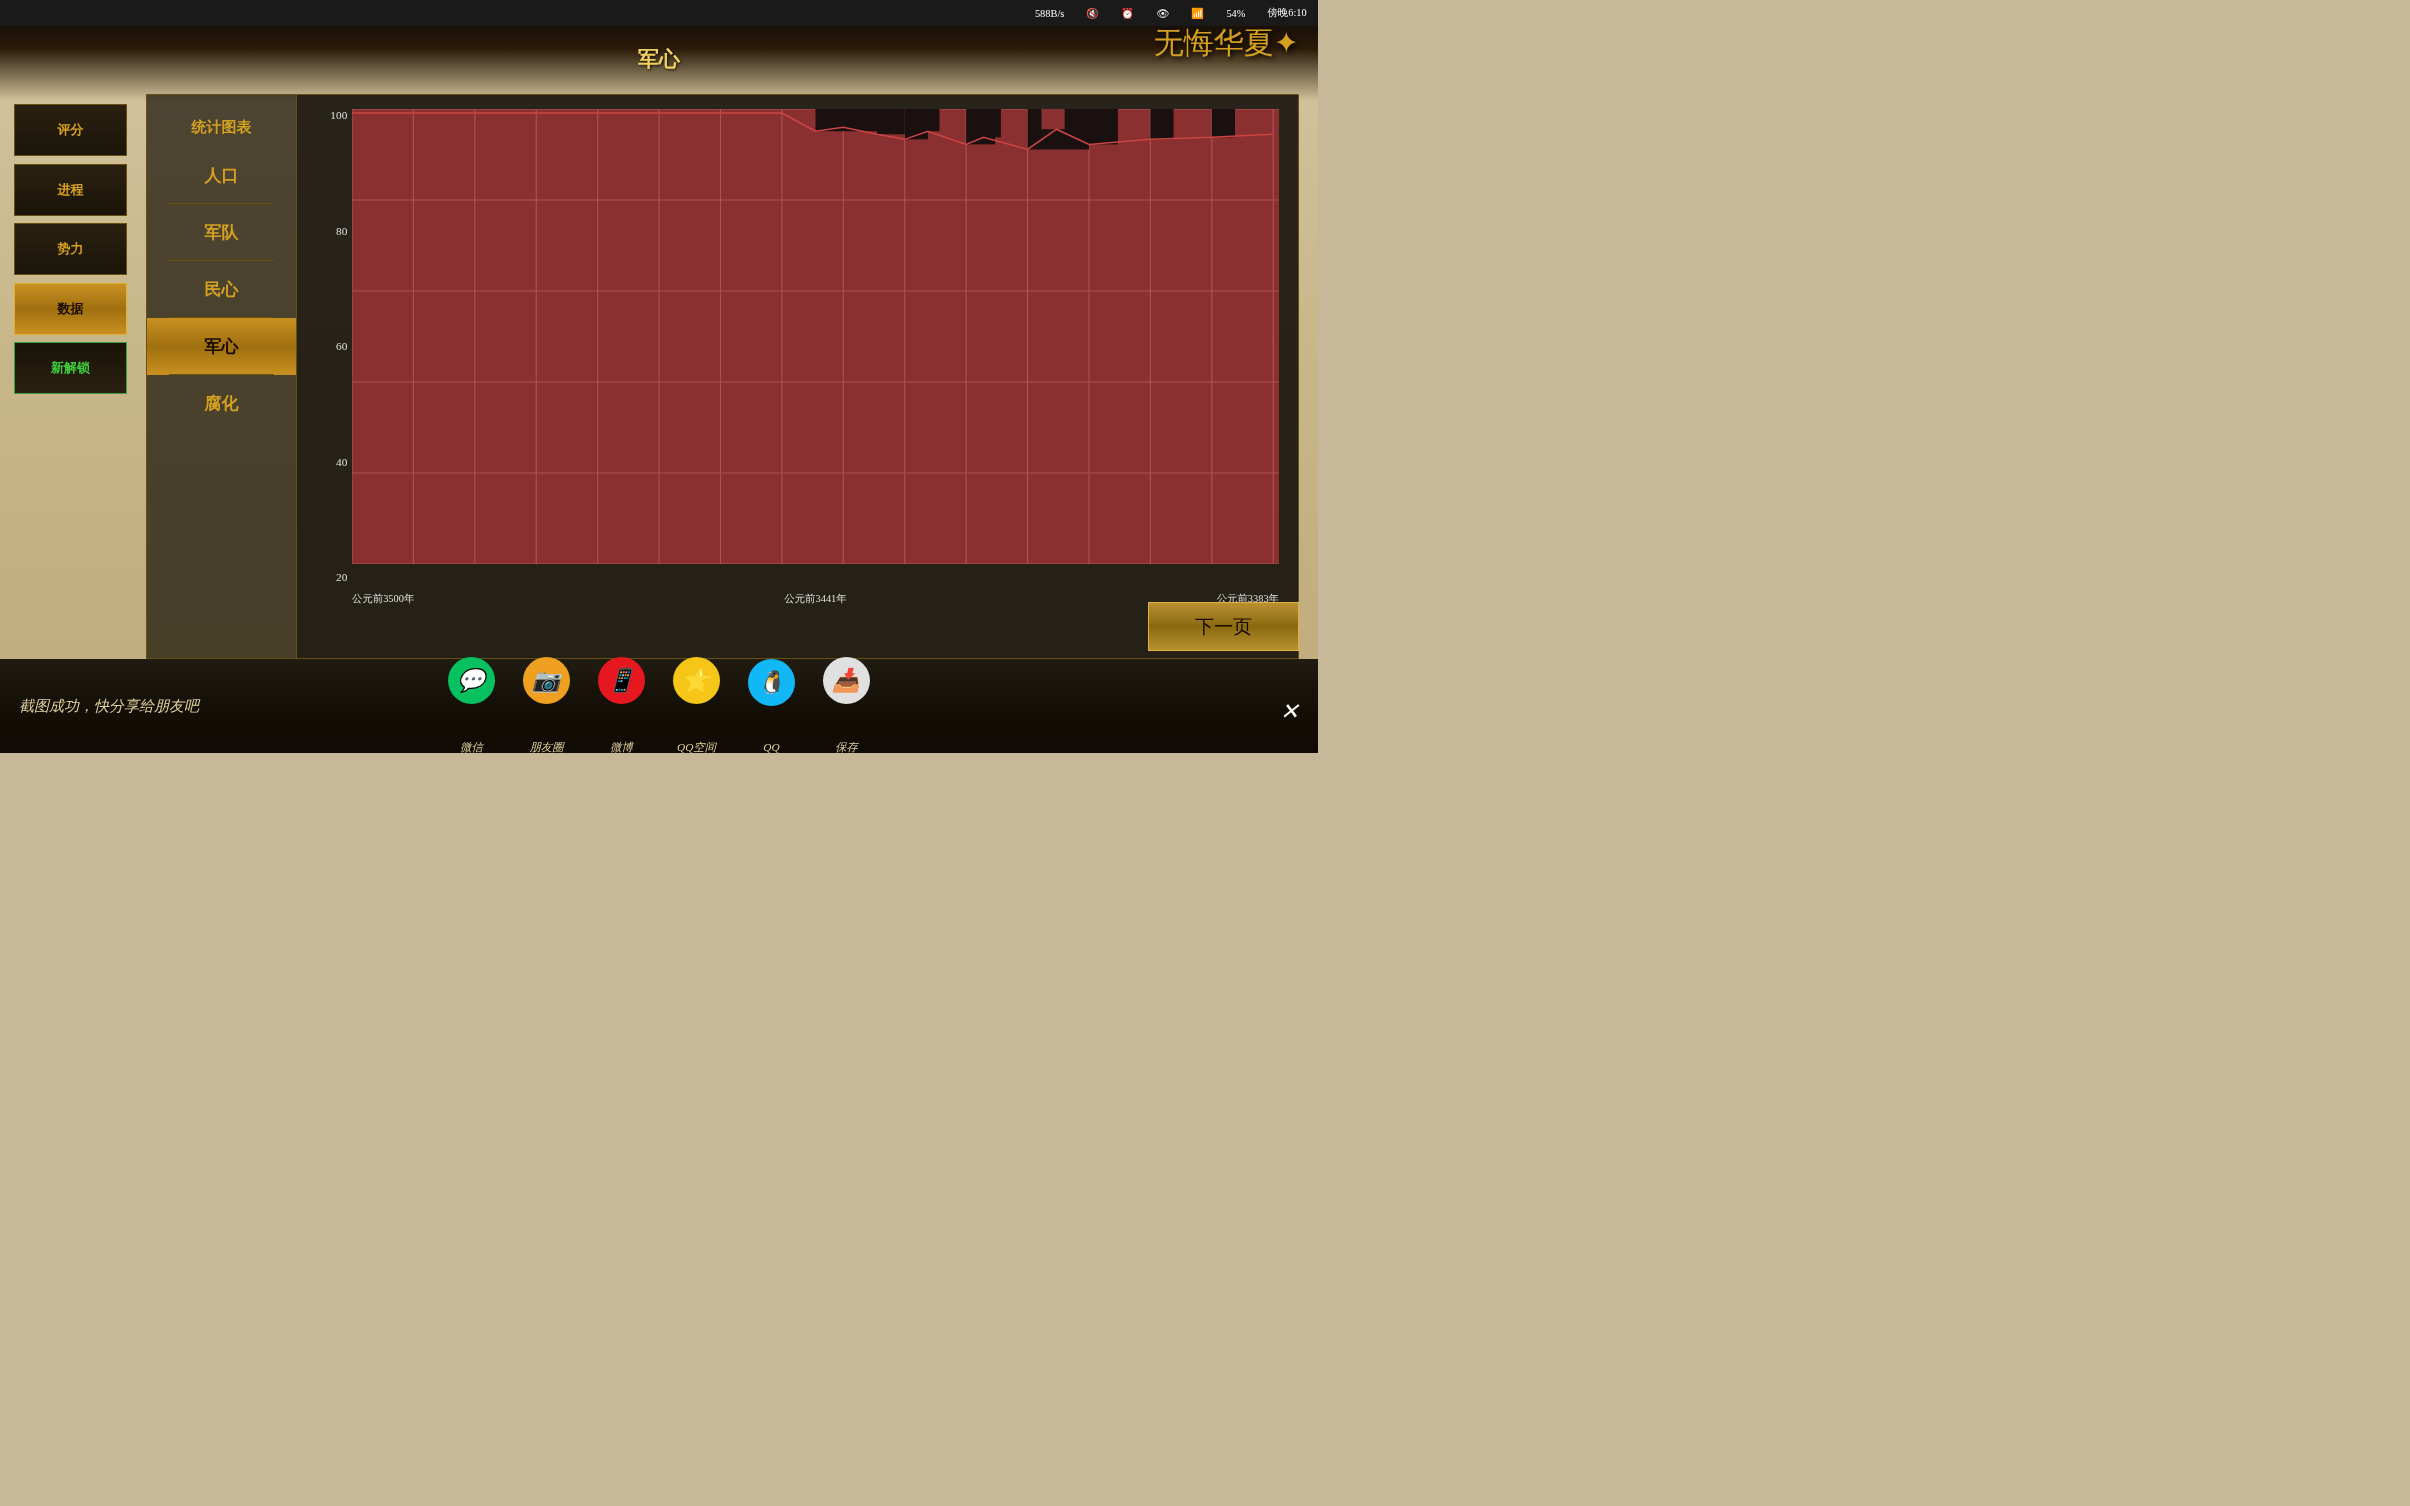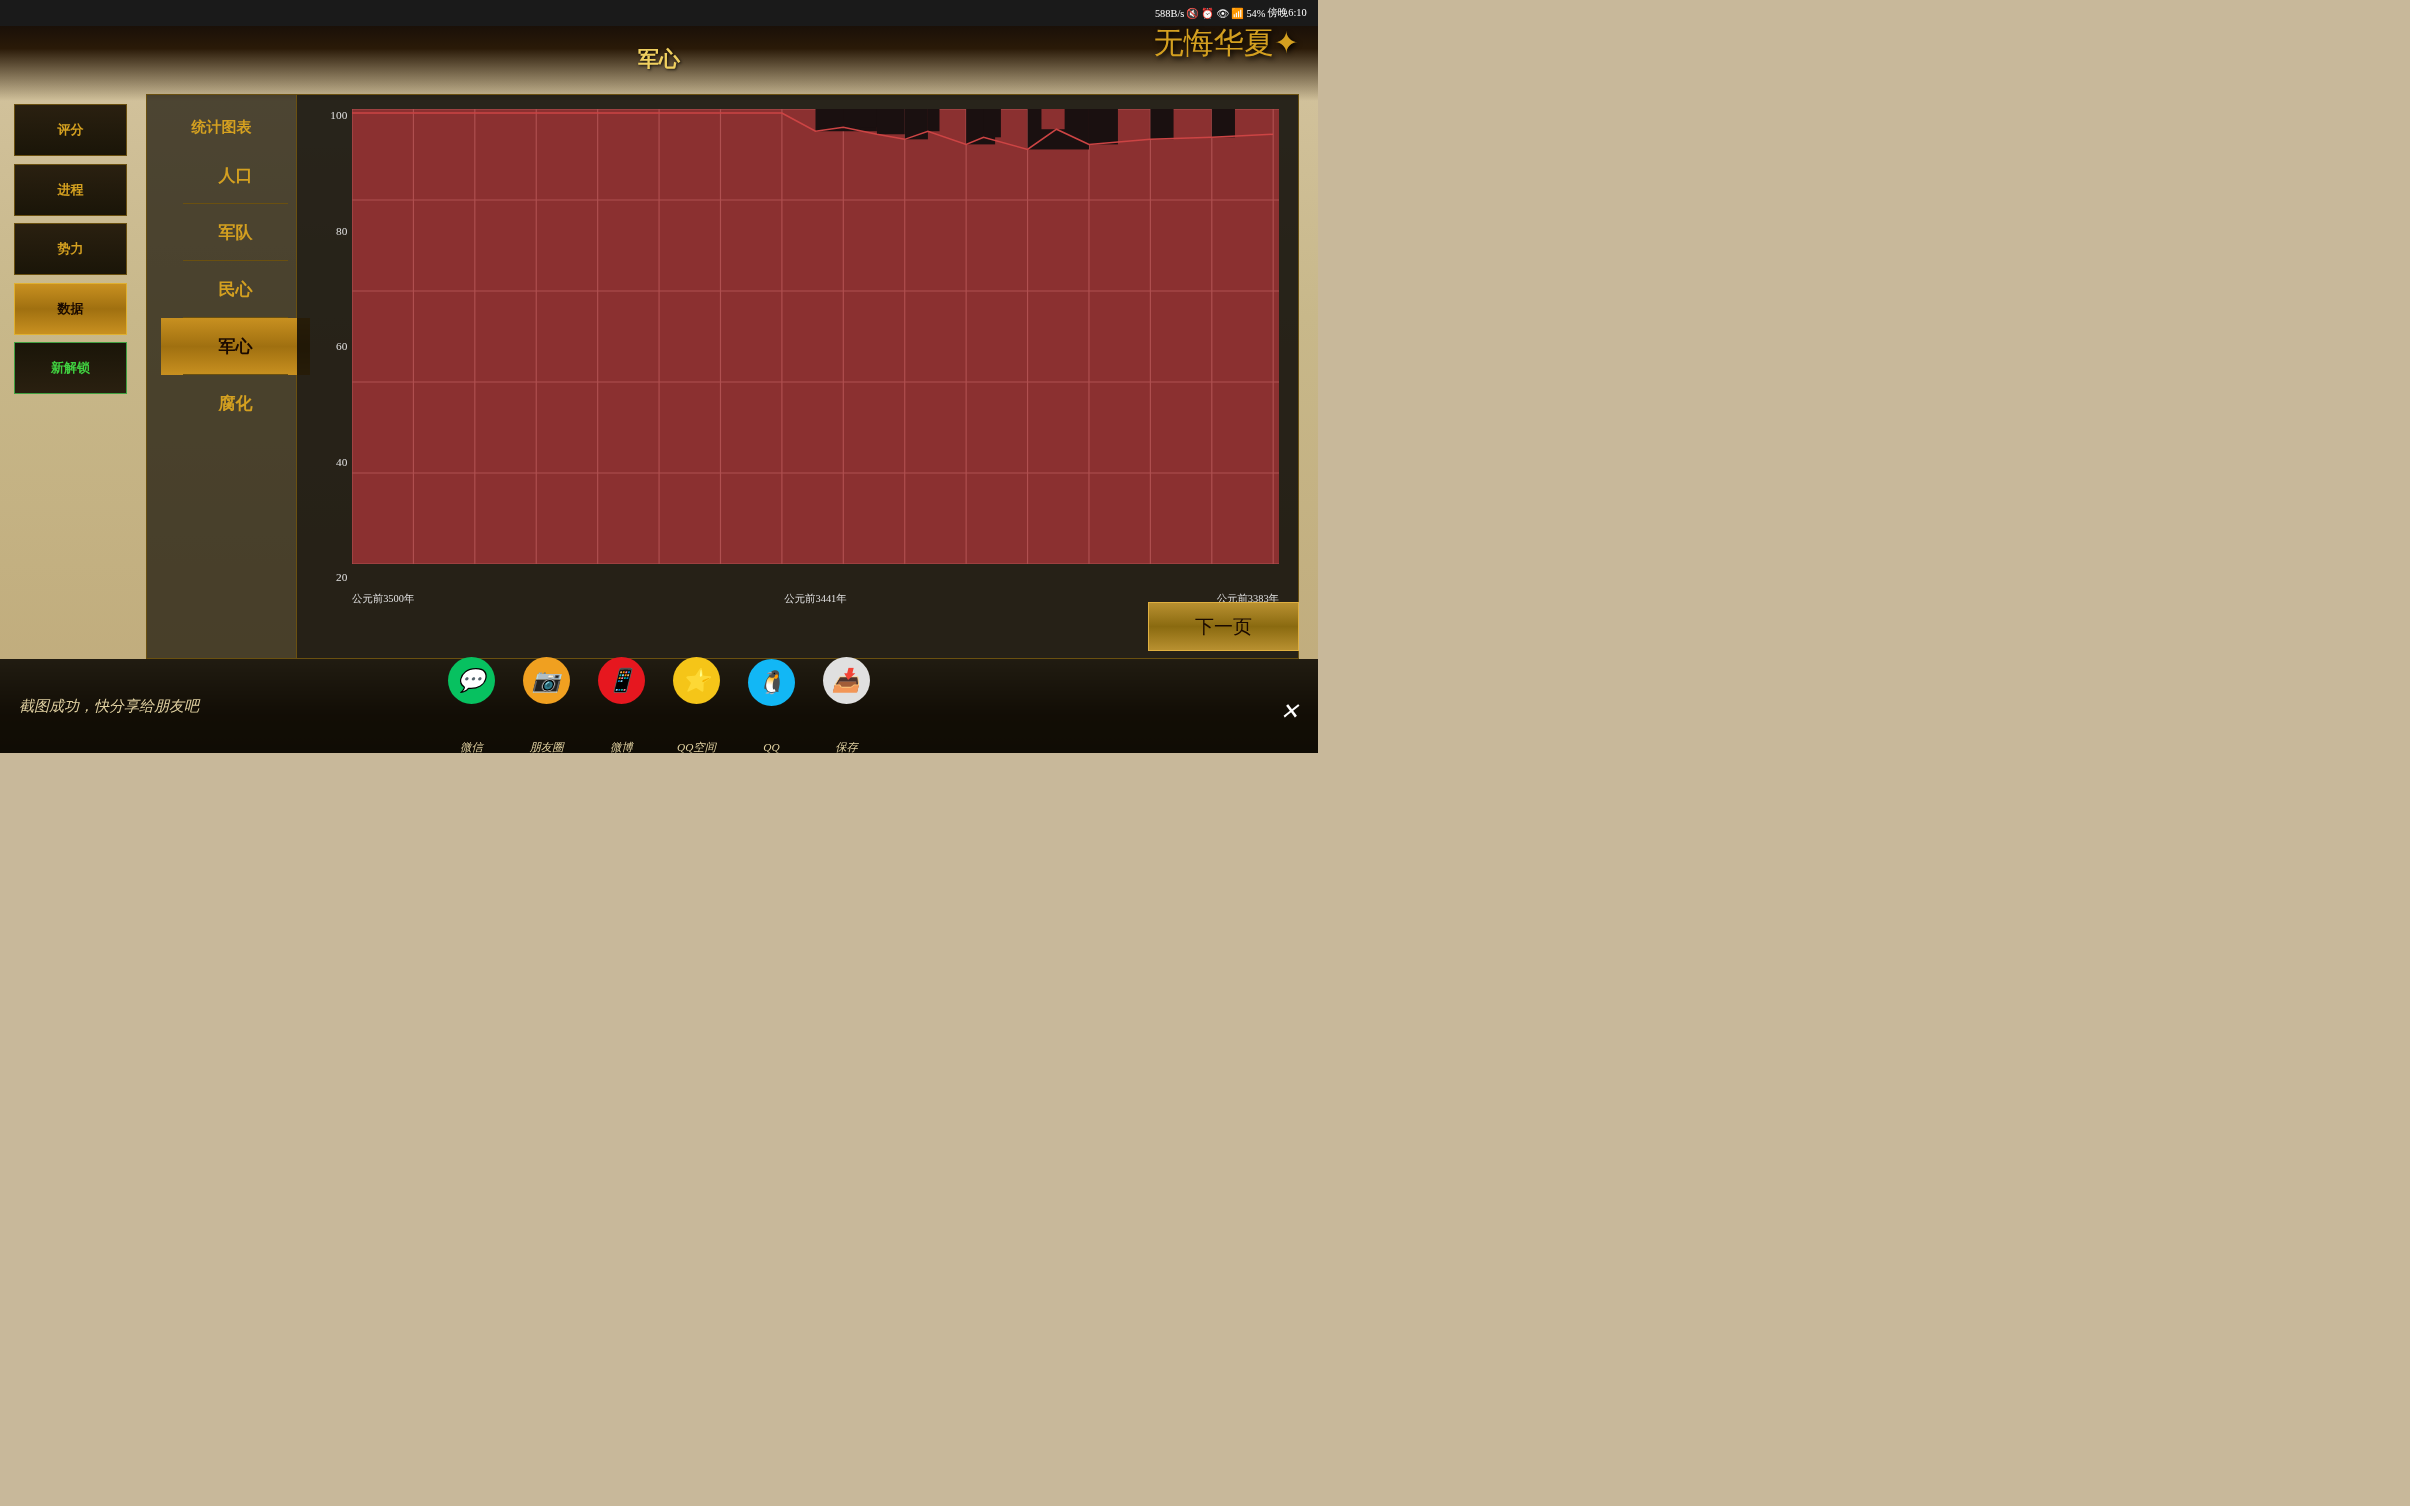--- a/index.html
+++ b/index.html
@@ -18,21 +18,21 @@
       position: absolute;
       top: 0;
       left: 0;
       right: 0;
       height: 26px;
       background: #1a1a1a;
       display: flex;
       align-items: center;
       justify-content: flex-end;
       padding: 0 11.3px;
-      gap: 2px;
+      gap: 22px;
       z-index: 100;
     }
     .status-bar span {
       color: #ffffff;
       font-size: 10.4px;
     }
 
     
     .main-bg {
       position: absolute;
@@ -147,21 +147,21 @@
       gap: 0;
     }
 
     
     .sub-menu {
       width: 151px;
       background: rgba(20, 15, 5, 0.7);
       border: 1.9px solid #6a5010;
       display: flex;
       flex-direction: column;
-      align-items: center;
+      align-items: flex-end;
       padding: 9.4px 0;
       gap: 0;
     }
 
     .sub-menu-item {
       width: 100%;
       padding: 17px 0;
       text-align: center;
       font-size: 17px;
       font-weight: bold;

